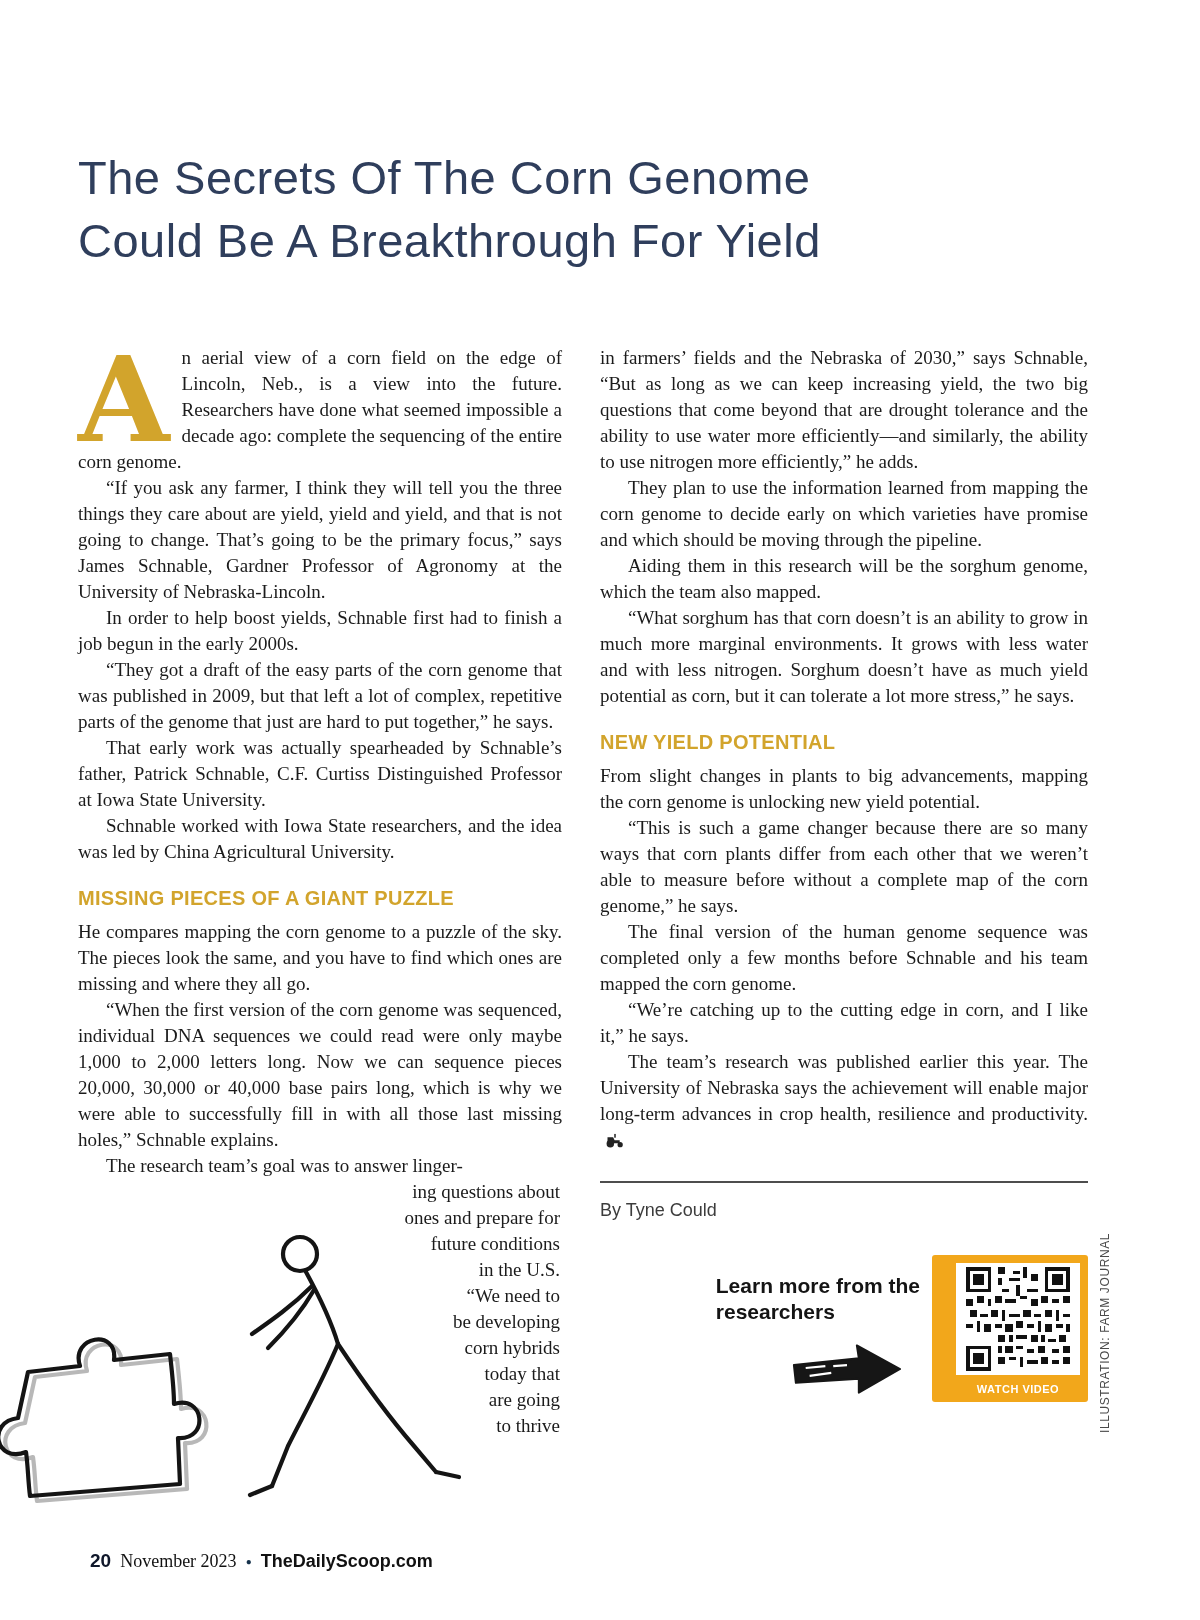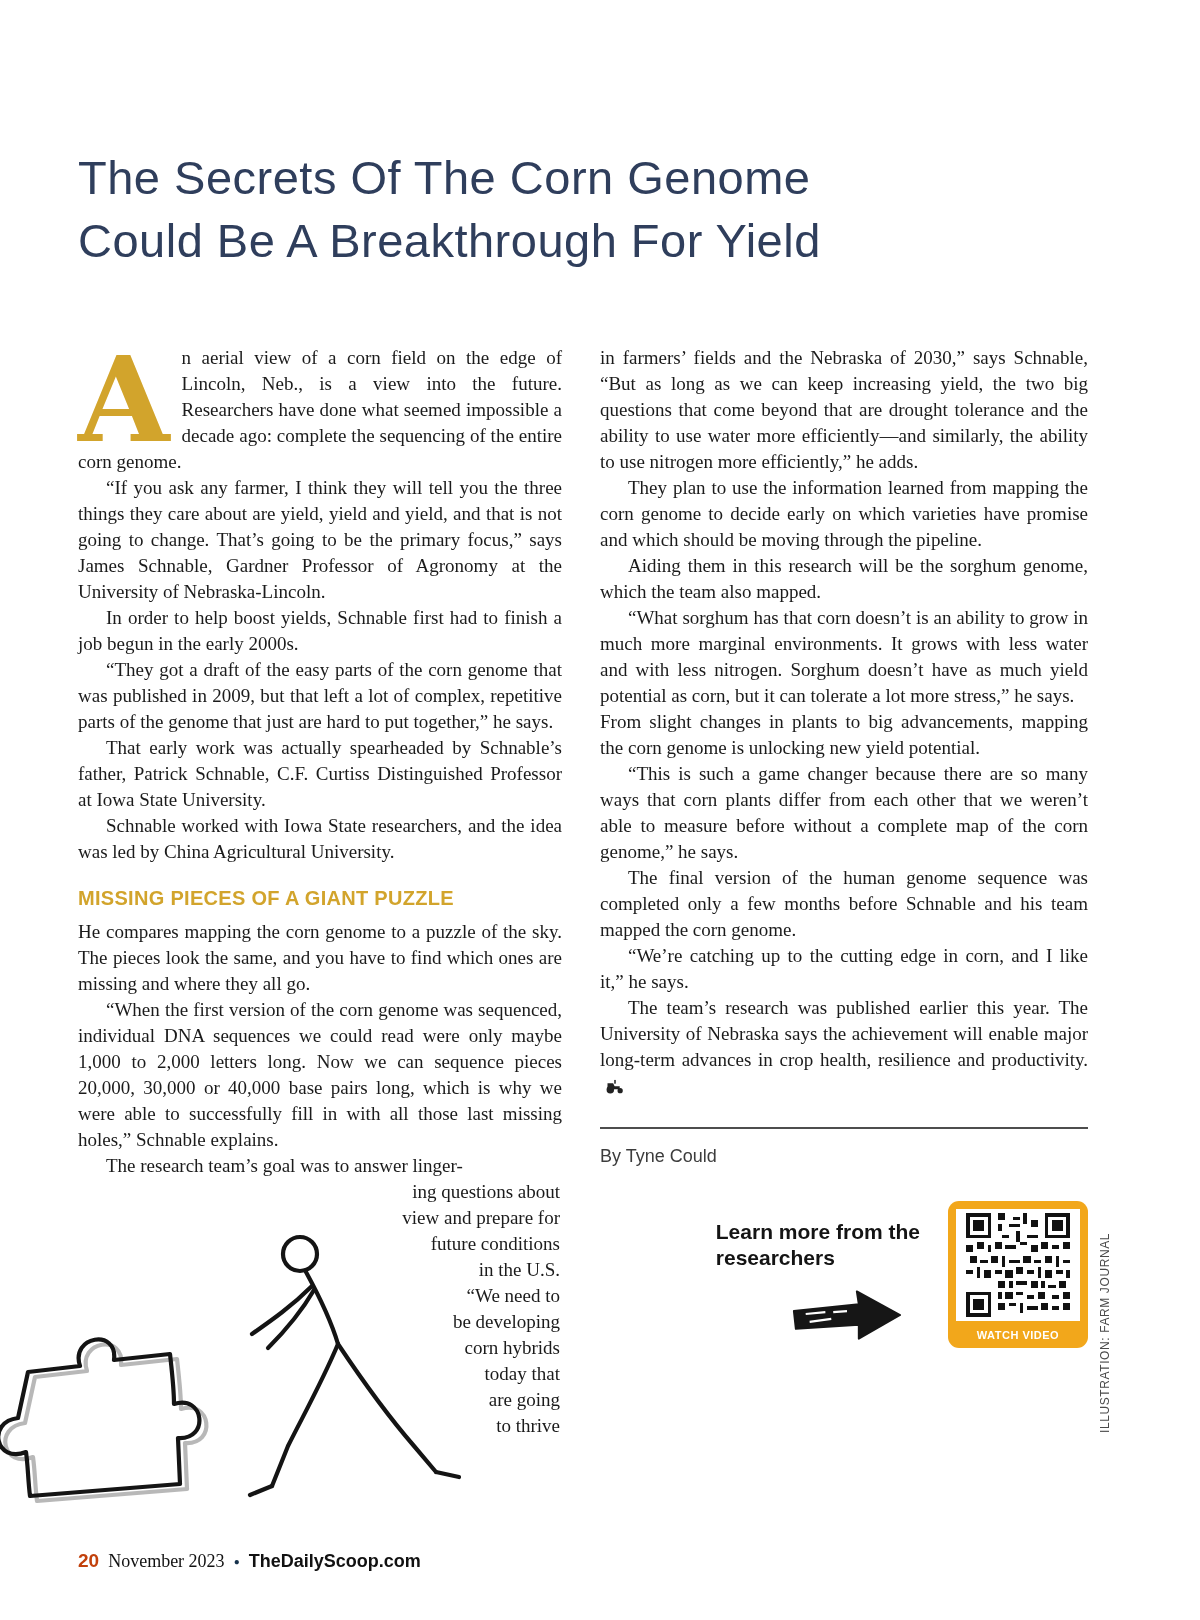--- a/index.html
+++ b/index.html
@@ -47,21 +47,21 @@
   
   .cta { position:relative; height:175px; margin-top:32px; }
   .cta-text {
     position:absolute; right:168px; top:18px; text-align:left;
     font-family:"Liberation Sans","DejaVu Sans",sans-serif;
     font-weight:bold; font-size:21px; line-height:26px; color:#141414;
   }
   .cta-arrow { position:absolute; right:182px; top:84px; width:118px; height:60px; }
   .qr-frame {
     position:absolute; right:0; top:0; width:124px;
-    background:var(--qr,#F2A71B); padding:8px 8px 0 8px; border-radius:11px;
+    background:var(--qr,#F2A71B); padding:8px 8px 0 24px; border-radius:3px;
   }
   .qr-white { background:#fff; width:124px; height:112px; display:flex; align-items:center; justify-content:center; }
   .qr-white svg { width:104px; height:104px; }
   .qr-label {
     height:27px; display:flex; align-items:center; justify-content:center;
     font-family:"Liberation Sans","DejaVu Sans",sans-serif;
     font-weight:bold; font-size:11px; letter-spacing:0.5px; color:#fff;
   }
 
   
@@ -73,21 +73,21 @@
     writing-mode:vertical-rl; transform:rotate(180deg);
     font-family:"Liberation Sans","DejaVu Sans",sans-serif;
     font-size:12px; letter-spacing:0.6px; color:#4a4a4a;
   }
 
   
   .footer {
     position:absolute; left:78px; top:1550px;
     display:flex; align-items:baseline; gap:9px; font-size:18px;
   }
-  .pg-num { font-family:"Liberation Sans","DejaVu Sans",sans-serif; font-weight:bold; font-size:19px; color:#c2410c; }
+  .pg-num { font-family:"Liberation Sans","DejaVu Sans",sans-serif; font-weight:bold; font-size:19px; color:#0f172a;margin-left:12px; }
   .pg-issue { font-family:"Liberation Serif","DejaVu Serif",serif; color:#111; }
   .pg-dot { font-size:10px; color:#15314b; transform:translateY(-2px); }
   .pg-site { font-family:"Liberation Sans","DejaVu Sans",sans-serif; font-weight:bold; color:#111; }
 
   .tractor { width:22px; height:15px; vertical-align:-2px; margin-left:4px; }
 </style>
 </head>
 <body>
 
 <div class="page">
@@ -99,36 +99,37 @@
     <p class="body-p ind">“If you ask any farmer, I think they will tell you the three things they care about are yield, yield and yield, and that is not going to change. That’s going to be the primary focus,” says James Schnable, Gardner Professor of Agronomy at the University of Nebraska-Lincoln.</p>
     <p class="body-p ind">In order to help boost yields, Schnable first had to finish a job begun in the early 2000s.</p>
     <p class="body-p ind">“They got a draft of the easy parts of the corn genome that was published in 2009, but that left a lot of complex, repetitive parts of the genome that just are hard to put together,” he says.</p>
     <p class="body-p ind">That early work was actually spearheaded by Schnable’s father, Patrick Schnable, C.F. Curtiss Distinguished Professor at Iowa State University.</p>
     <p class="body-p ind">Schnable worked with Iowa State researchers, and the idea was led by China Agricultural University.</p>
     <h2 class="sec-heading">MISSING PIECES OF A GIANT PUZZLE</h2>
     <p class="body-p">He compares mapping the corn genome to a puzzle of the sky. The pieces look the same, and you have to find which ones are missing and where they all go.</p>
     <p class="body-p ind">“When the first version of the corn genome was sequenced, individual DNA sequences we could read were only maybe 1,000 to 2,000 letters long. Now we can sequence pieces 20,000, 30,000 or 40,000 base pairs long, which is why we were able to successfully fill in with all those last missing holes,” Schnable explains.</p>
     <p class="body-p ind">The research team’s goal was to answer linger-</p>
     <div class="wrap-lines">ing questions about
-view and prepare for
+ones and prepare for
 future conditions
 in the U.S.
 “We need to
 be developing
 corn hybrids
 today that
 are going
 to thrive</div>
   </div>
 
   <div class="col col-right">
     <p class="body-p">in farmers’ fields and the Nebraska of 2030,” says Schnable, “But as long as we can keep increasing yield, the two big questions that come beyond that are drought tolerance and the ability to use water more efficiently—and similarly, the ability to use nitrogen more efficiently,” he adds.</p>
     <p class="body-p ind">They plan to use the information learned from mapping the corn genome to decide early on which varieties have promise and which should be moving through the pipeline.</p>
     <p class="body-p ind">Aiding them in this research will be the sorghum genome, which the team also mapped.</p>
     <p class="body-p ind">“What sorghum has that corn doesn’t is an ability to grow in much more marginal environments. It grows with less water and with less nitrogen. Sorghum doesn’t have as much yield potential as corn, but it can tolerate a lot more stress,” he says.</p>
+    <h2 class="sec-heading">NEW YIELD POTENTIAL</h2>
     <p class="body-p">From slight changes in plants to big advancements, mapping the corn genome is unlocking new yield potential.</p>
     <p class="body-p ind">“This is such a game changer because there are so many ways that corn plants differ from each other that we weren’t able to measure before without a complete map of the corn genome,” he says.</p>
     <p class="body-p ind">The final version of the human genome sequence was completed only a few months before Schnable and his team mapped the corn genome.</p>
     <p class="body-p ind">“We’re catching up to the cutting edge in corn, and I like it,” he says.</p>
     <p class="body-p ind"><span>The team’s research was published earlier this year. The University of Nebraska says the achievement will enable major long-term advances in crop health, resilience and productivity.</span><svg class="tractor" viewBox="0 0 22 16">
           <g fill="#222">
             <circle cx="6" cy="11.5" r="4"></circle>
             <circle cx="16.5" cy="12.5" r="2.8"></circle>
             <path d="M3 8 V4.5 h6 l1.6 3.2 h5.4 v3.3 H3z"></path>
             <rect x="10.2" y="1" width="1.6" height="4"></rect>

